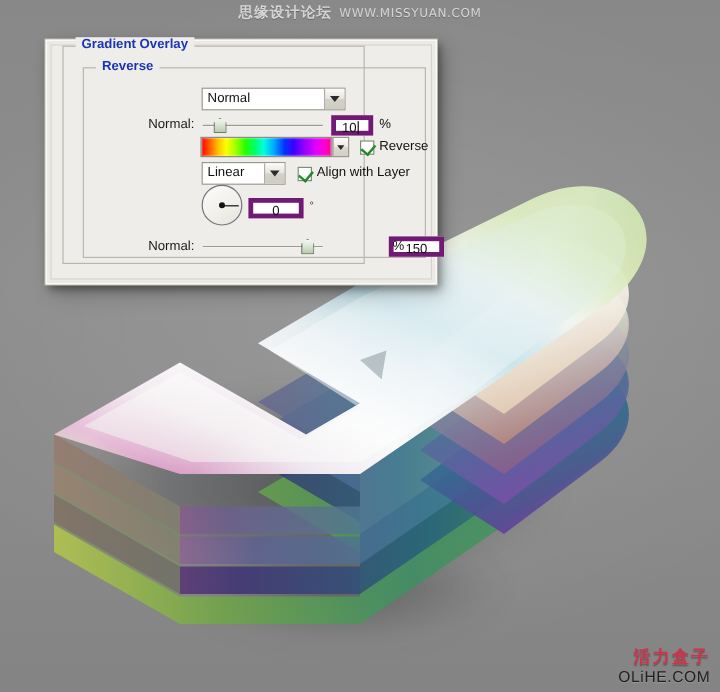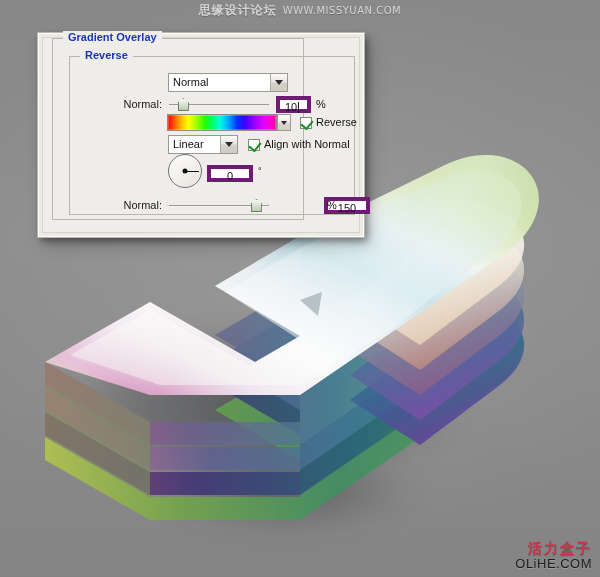--- a/index.html
+++ b/index.html
@@ -404,21 +404,21 @@
         <div class="combo" style="left:98px;top:78px;width:70px;">
           <div class="ctext">Linear</div>
           <div class="cbtn">
             <span class="chev"></span>
           </div>
         </div>
         <div class="cbx" style="left:178px;top:81px;">
           <span class="box">
               <span class="tick"></span>
             </span>
-          <span class="cbl">Align with Normal</span>
+          <span class="cbl">Align with Layer</span>
         </div>
 
         <div class="dial" id="angle-dial" style="left:98px;top:97px;">
           <div class="needle" id="angle-needle" style="transform: rotate(0deg);"></div>
           <div class="hub"></div>
         </div>
         <div class="tinput center" style="left:137px;top:108px;width:46px;"><span>0</span></div>
         <div class="deg" style="left:188px;top:107px;">°</div>
 
         <div class="lbl" style="left:6px;top:137px;width:86px;">Normal:</div>

